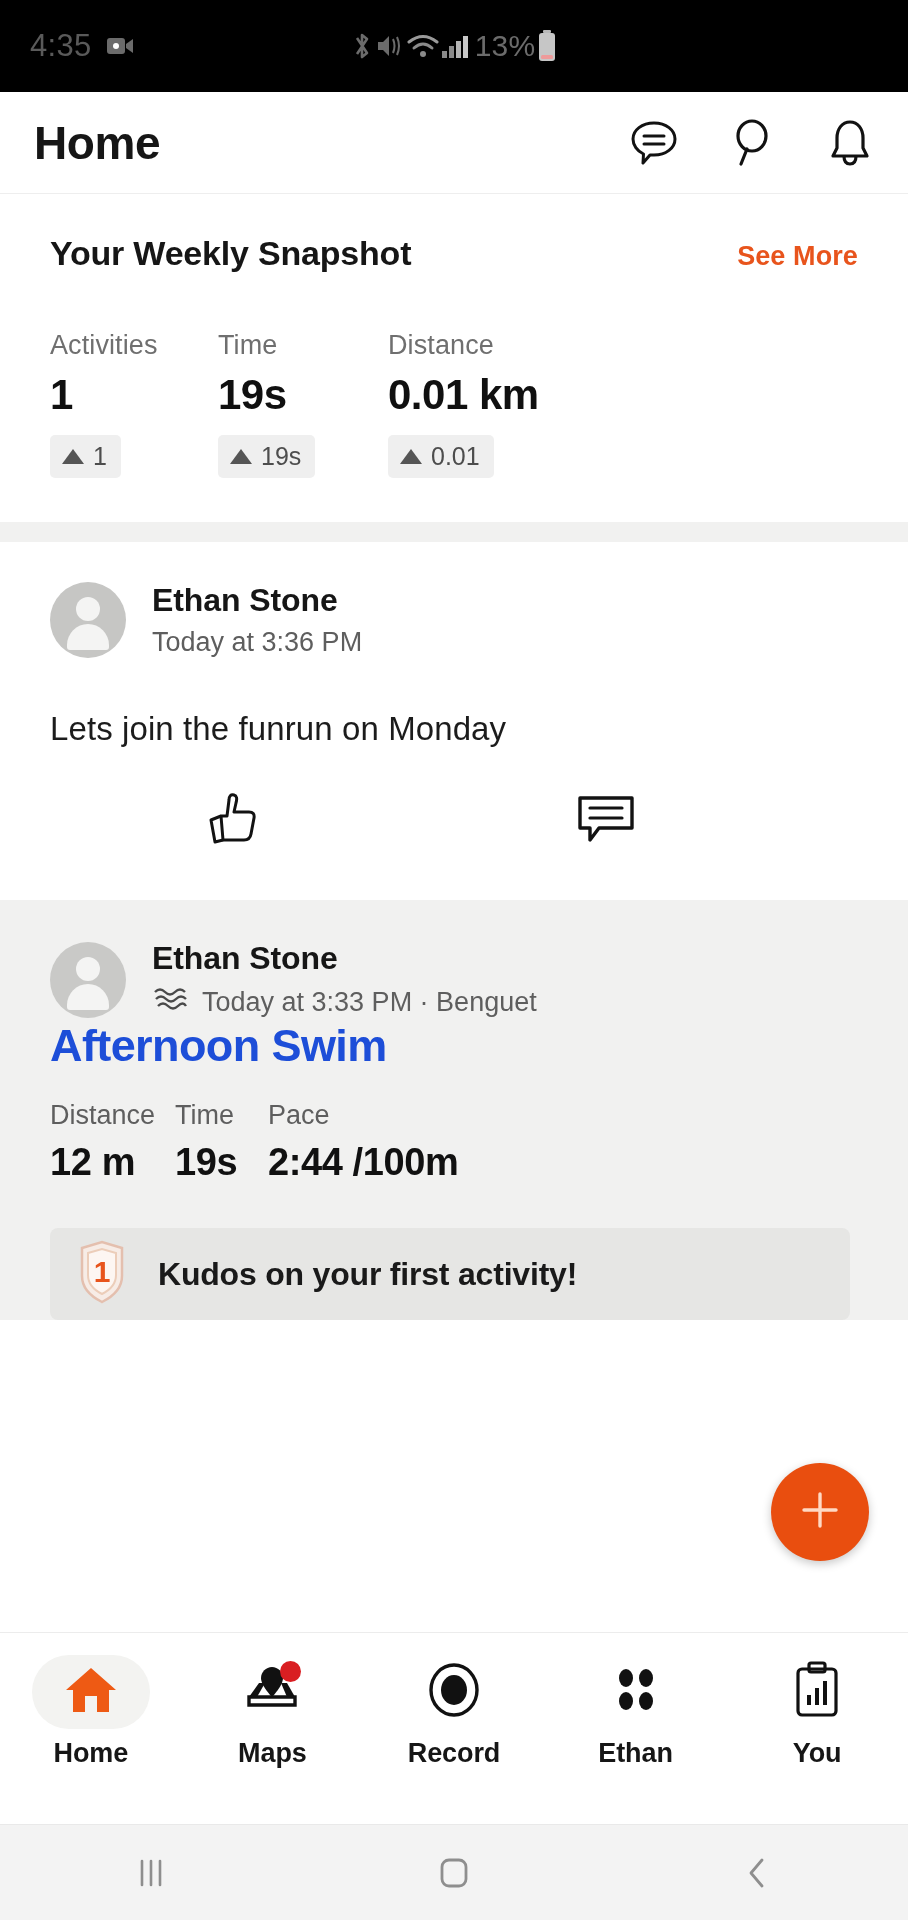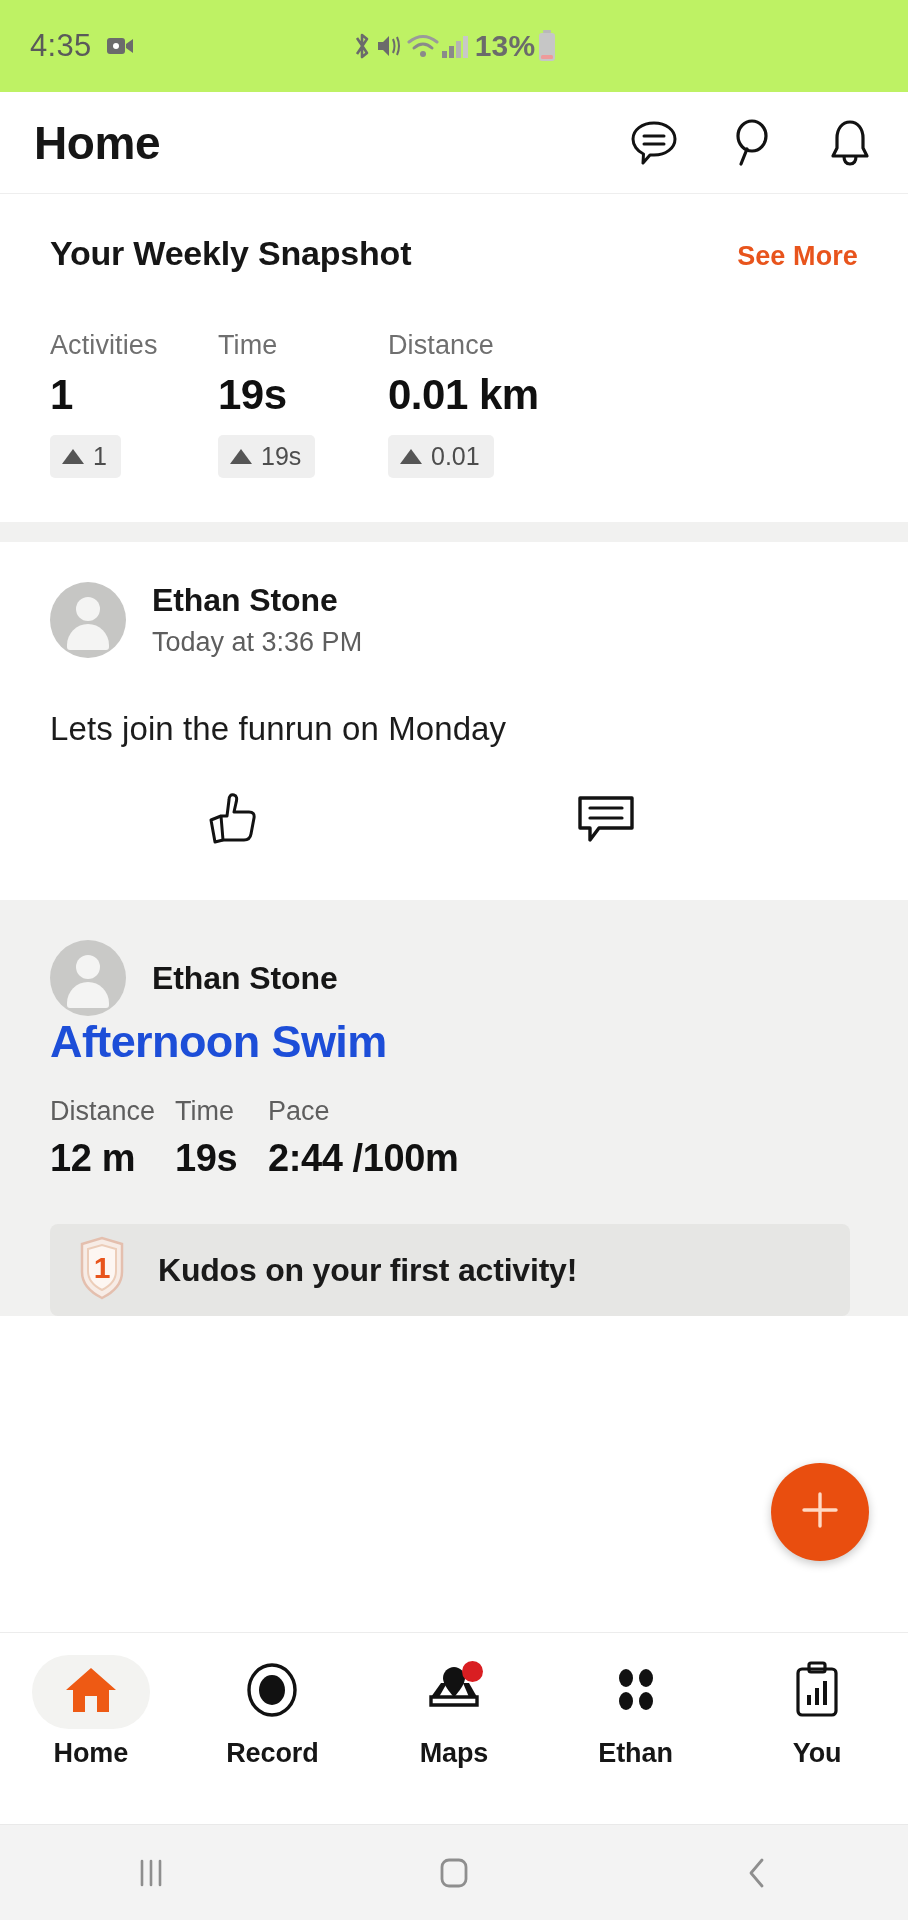--- a/index.html
+++ b/index.html
@@ -9,30 +9,29 @@
     background: #ffffff;
     overflow: hidden;
   }
   body { position: relative; }
 
   
   .statusbar {
     height: 92px; width: 100%;
     display: flex; align-items: center;
     padding: 0 30px;
-    background: #bef264;
+    background: #000000;
     position: relative;
   }
   .sb-left { display: flex; align-items: center; gap: 14px; }
   .sb-time { font-size: 31px; color: #5a5a5a; letter-spacing: .3px; }
   .sb-center-right {
     position: absolute; left: 0; right: 0;
     display: flex; align-items: center; justify-content: center;
     gap: 2px;
-    font-weight: bold;
   }
   .sb-pct { font-size: 30px; color: #6b6b6b; margin-left: 4px; letter-spacing: .2px;}
   .icon-gray svg { display: block; }
 
   
   .appbar {
     height: 102px; width: 100%;
     display: flex; align-items: center; justify-content: space-between;
     padding: 0 32px 0 34px;
     background: #ffffff;
@@ -317,20 +316,30 @@
 </div>
 
 <div class="post gray">
   <div class="post-head">
     <div class="avatar">
       <div class="head"></div>
       <div class="body"></div>
     </div>
     <div>
       <div class="post-name">Ethan Stone</div>
+      <div class="post-meta">
+        <span>
+          <svg width="40" height="28" viewBox="0 0 40 28">
+              <path d="M3 7 Q8 2 13 7 T23 7 T33 7" stroke="#4a4a4a" stroke-width="2.4" fill="none"></path>
+              <path d="M4 14 Q9 9 14 14 T24 14 T34 14" stroke="#4a4a4a" stroke-width="2.4" fill="none"></path>
+              <path d="M6 21 Q11 16 16 21 T26 21 T34 21" stroke="#4a4a4a" stroke-width="2.4" fill="none"></path>
+            </svg>
+        </span>
+        <span>Today at 3:33 PM · Benguet</span>
+      </div>
     </div>
   </div>
   <div class="act-title">Afternoon Swim</div>
   <div class="act-stats">
     <div class="act-col">
       <div class="act-stat-label">Distance</div>
       <div class="act-stat-val">12 m</div>
     </div>
     <div class="act-col">
       <div class="act-stat-label">Time</div>
@@ -370,42 +379,42 @@
             <path d="M28 3 L53 25 L46 25 L46 47 L34 47 L34 31 L22 31 L22 47 L10 47 L10 25 L3 25 Z" fill="#EE5A14"></path>
           </svg>
       </span>
     </div>
     <span class="navlabel">Home</span>
   </div>
 
   <div class="navitem">
     <div class="navicon-wrap">
       <span>
+        <svg width="62" height="58" viewBox="0 0 62 58">
+          <path d="M8 36 L18 22 L24 22 L16 36 Z" fill="#111111"></path>
+          <path d="M40 22 L46 22 L54 36 L46 36 Z" fill="#111111"></path>
+          <path d="M8 36 L54 36 L54 44 L8 44 Z" fill="none" stroke="#111111" stroke-width="3.4"></path>
+          <path d="M31 6 C37 6 42 11 42 17 C42 25 31 36 31 36 C31 36 20 25 20 17 C20 11 25 6 31 6 Z" fill="#111111"></path>
+        </svg>
+      </span>
+      <span class="nav-dot"></span>
+    </div>
+    <span class="navlabel">Maps</span>
+  </div>
+
+  <div class="navitem">
+    <div class="navicon-wrap">
+      <span>
         <svg width="54" height="54" viewBox="0 0 54 54">
             <ellipse cx="27" cy="27" rx="23" ry="25" stroke="#111111" stroke-width="3.4" fill="none"></ellipse>
             <ellipse cx="27" cy="27" rx="13" ry="15" fill="#111111"></ellipse>
           </svg>
       </span>
     </div>
     <span class="navlabel">Record</span>
-  </div>
-
-  <div class="navitem">
-    <div class="navicon-wrap">
-      <span>
-        <svg width="62" height="58" viewBox="0 0 62 58">
-          <path d="M8 36 L18 22 L24 22 L16 36 Z" fill="#111111"></path>
-          <path d="M40 22 L46 22 L54 36 L46 36 Z" fill="#111111"></path>
-          <path d="M8 36 L54 36 L54 44 L8 44 Z" fill="none" stroke="#111111" stroke-width="3.4"></path>
-          <path d="M31 6 C37 6 42 11 42 17 C42 25 31 36 31 36 C31 36 20 25 20 17 C20 11 25 6 31 6 Z" fill="#111111"></path>
-        </svg>
-      </span>
-      <span class="nav-dot"></span>
-    </div>
-    <span class="navlabel">Maps</span>
   </div>
 
   <div class="navitem">
     <div class="navicon-wrap">
       <span>
         <svg width="54" height="52" viewBox="0 0 54 52">
             <ellipse cx="17" cy="14" rx="7" ry="9" fill="#111111"></ellipse>
             <ellipse cx="37" cy="14" rx="7" ry="9" fill="#111111"></ellipse>
             <ellipse cx="17" cy="37" rx="7" ry="9" fill="#111111"></ellipse>
             <ellipse cx="37" cy="37" rx="7" ry="9" fill="#111111"></ellipse>

